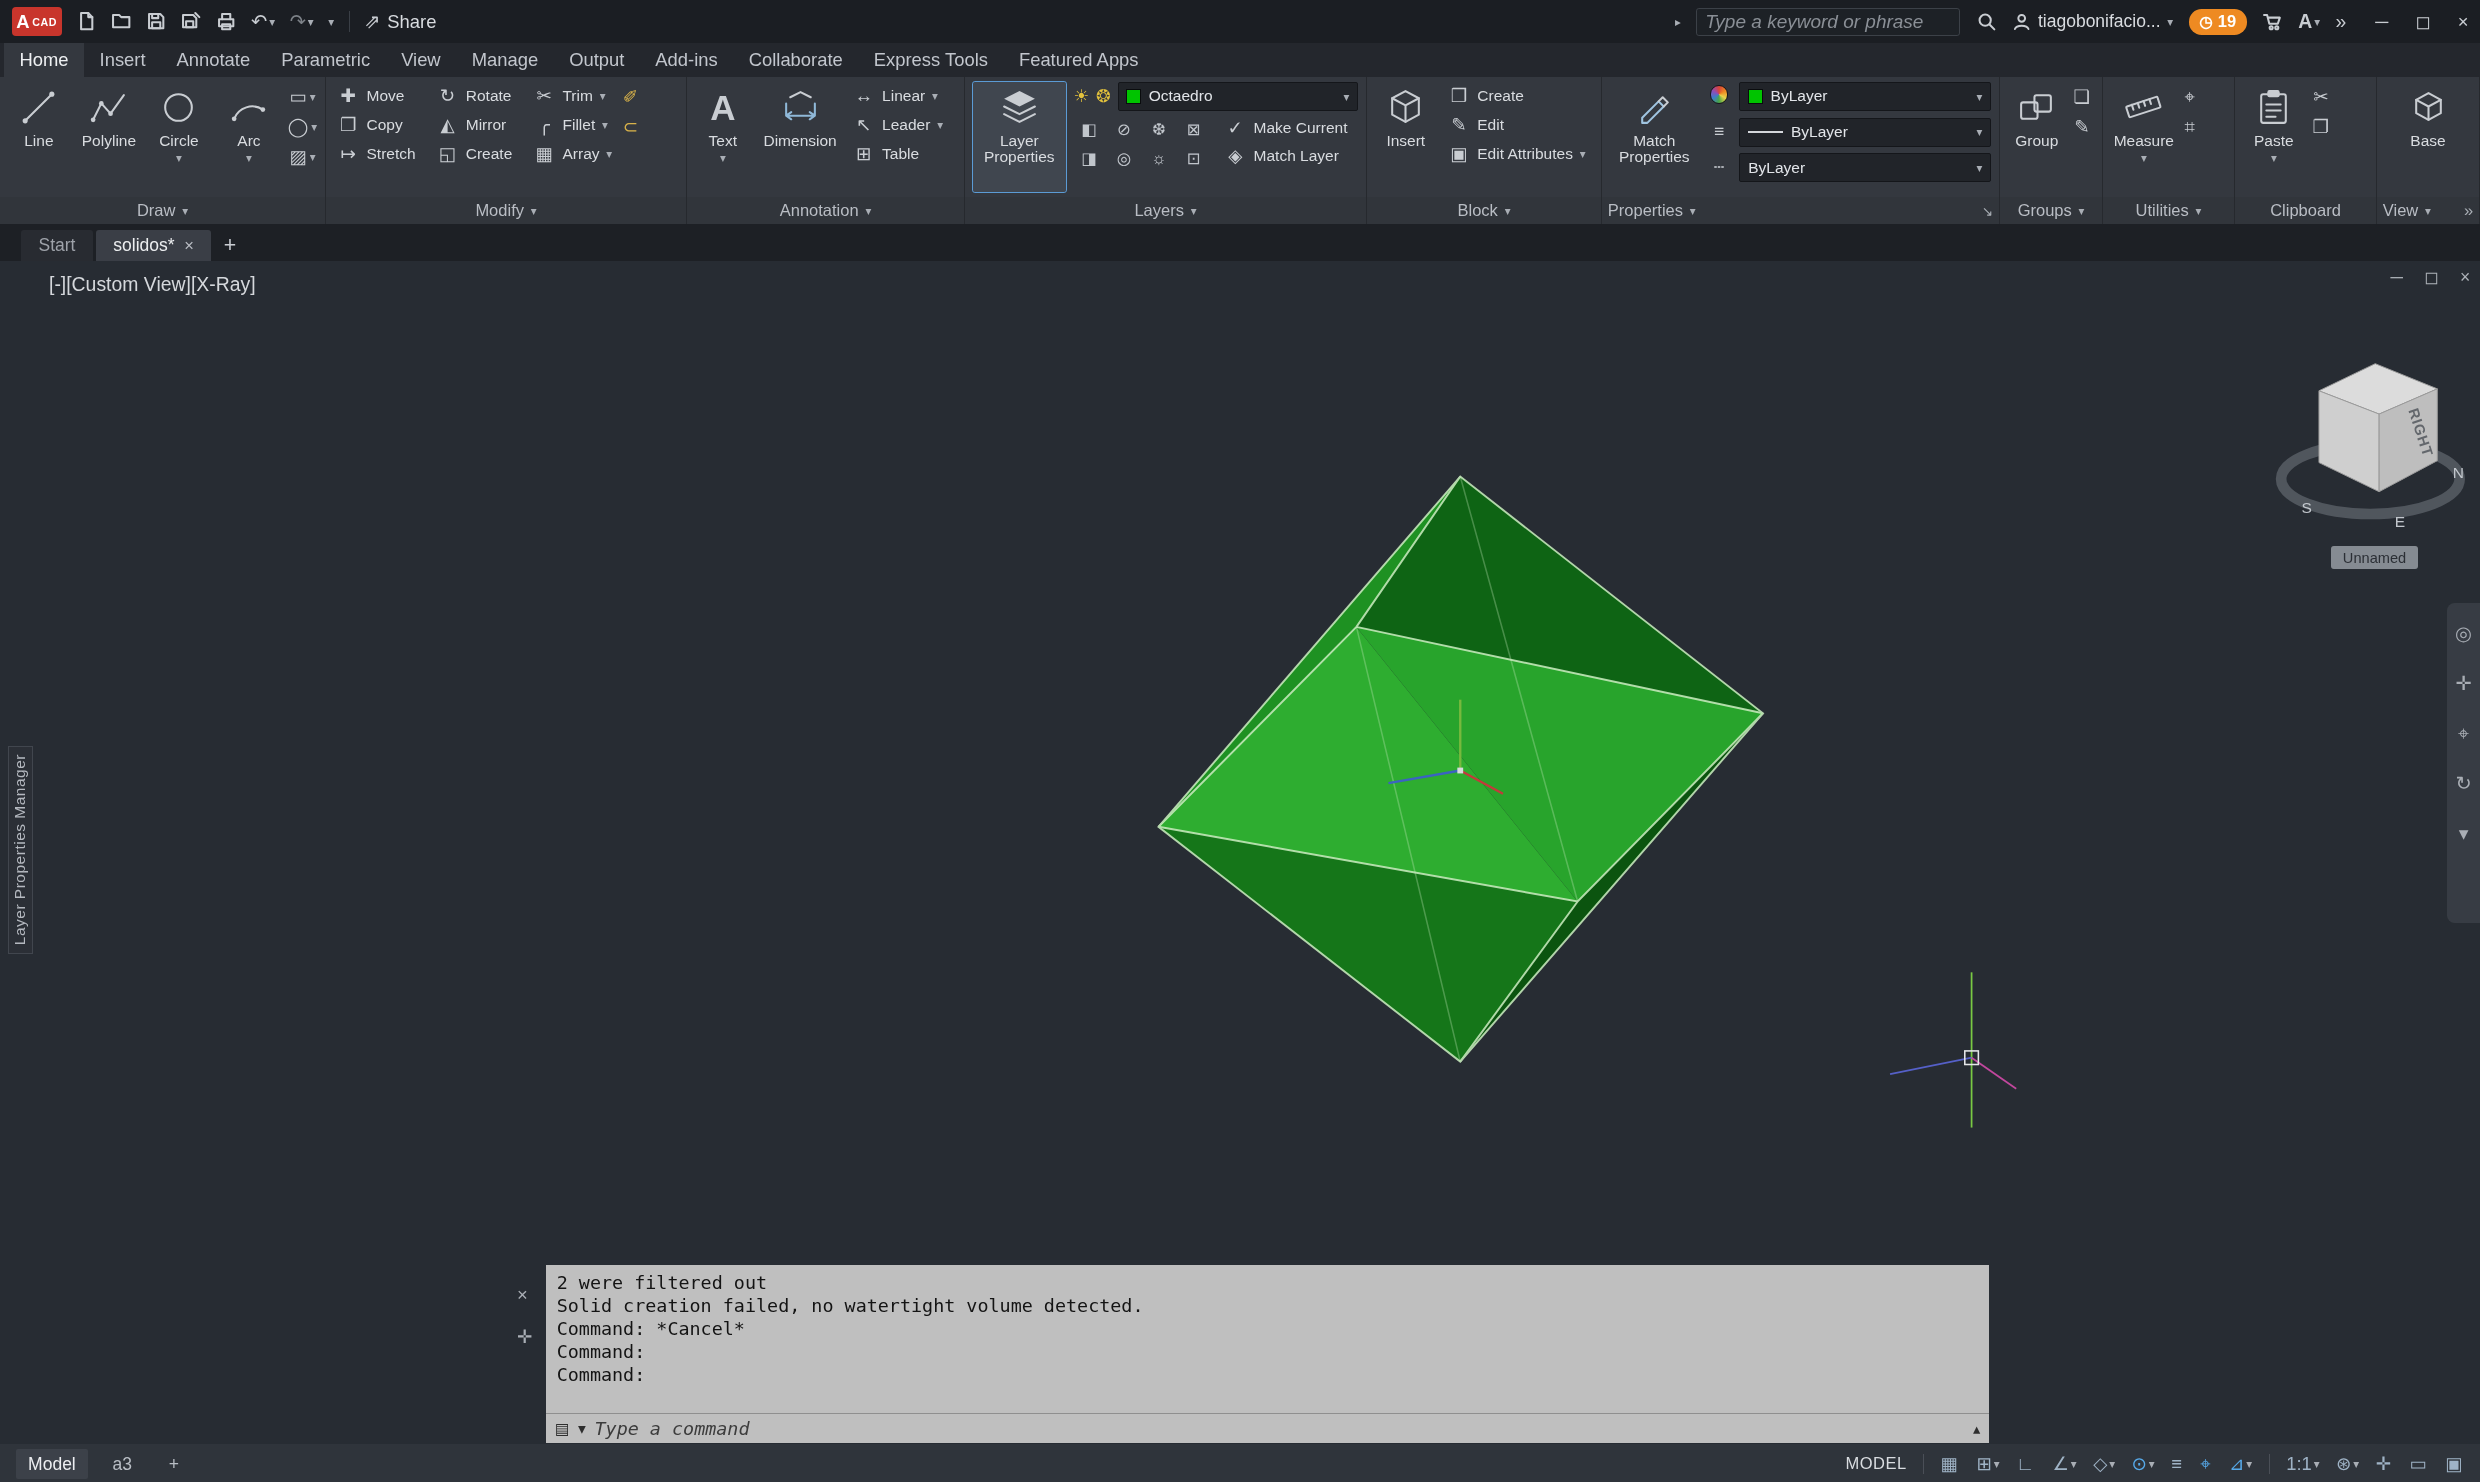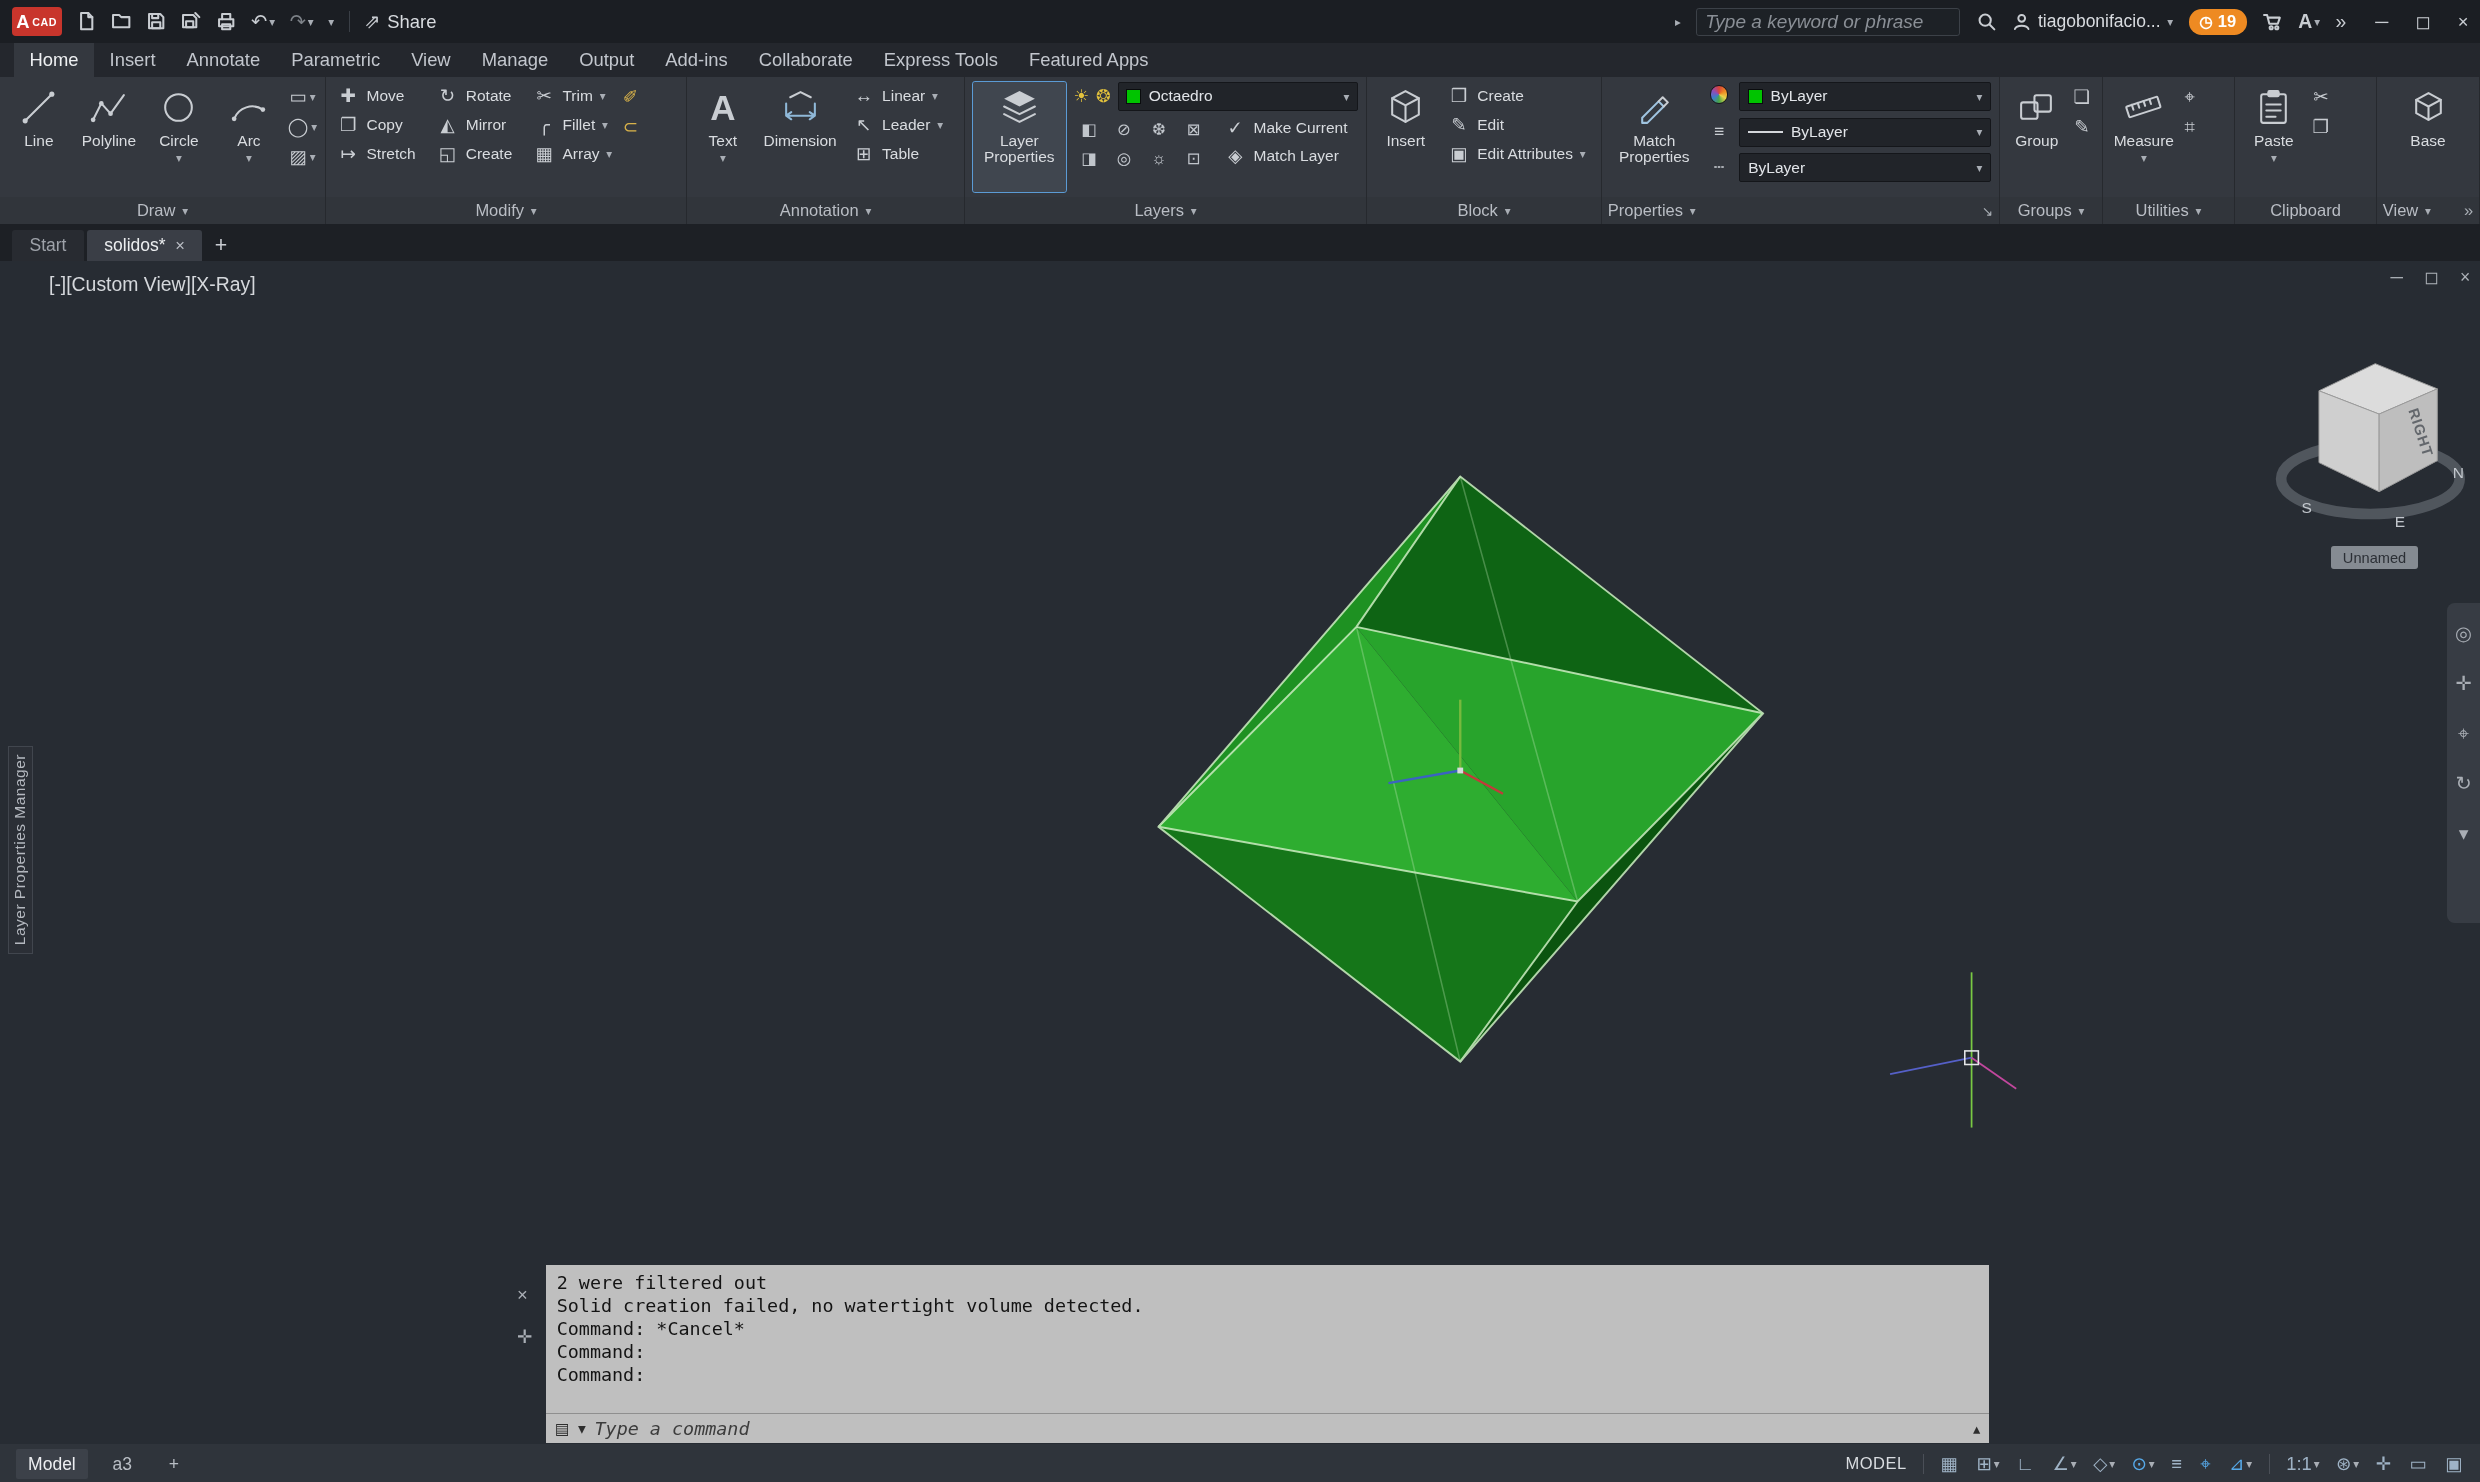--- a/index.html
+++ b/index.html
@@ -27,21 +27,21 @@
   .title-right { margin-left:auto; display:flex; align-items:center; gap:15.5px; }
   .searchbox { width:264px; height:28px; background:#1D2126; border:1px solid #3C4148; border-radius:2.9px; display:flex; align-items:center; padding:0 7.8px; }
   .searchbox input { flex:1; background:transparent; border:none; font-style:italic; font-size:19px; color:#9AA0A7; font-family:"Liberation Sans",sans-serif; }
   .searchbox input::placeholder { color:#8A8F96; font-style:italic; }
   .user { display:flex; align-items:center; gap:6.8px; font-size:17.5px; color:#D9DCE0; }
   .badge { height:26px; border-radius:12.6px; background:#EE8A22; color:#fff; display:flex; align-items:center; gap:4.9px; padding:0 10.7px; font-size:16.5px; font-weight:bold; }
   .badge .glyph { color:#fff; font-size:15.5px; }
   .winctl { display:flex; align-items:center; gap:27px; margin-left:13.6px; color:#C9CDD2; font-size:18.4px; }
 
   
-  .ribbontabs { height:34px; background:#24272D; display:flex; align-items:stretch; padding-left:14px; }
+  .ribbontabs { height:34px; background:#24272D; display:flex; align-items:stretch; padding-left:4px; }
   .rtab { padding:0 15.5px; font-size:18.4px; color:#C2C6CD; display:flex; align-items:center; }
   .rtab.active { background:#34383F; color:#EEF0F2; }
 
   
   .ribbon { height:147px; background:#34383F; display:flex; }
   .panel { display:flex; flex-direction:column; border-right:1px solid #26292E; flex:0 0 auto; }
   .pc { flex:1; display:flex; padding:4.9px 7.8px; gap:7.8px; align-items:stretch; }
   .pl { height:27px; display:flex; align-items:center; justify-content:center; gap:6.8px; color:#B9BDC4; font-size:16.5px; background:#31353B; padding:0 5.8px; }
   .big { display:flex; flex-direction:column; align-items:center; gap:2.9px; width:70px; padding:2.9px 1px; color:#D9DCE0; font-size:15.5px; line-height:16.5px; }
   .bigicon { height:45px; display:flex; align-items:center; justify-content:center; }
@@ -65,21 +65,21 @@
   .ltool { font-size:16.5px; color:#C0C5CB; height:24px; }
   .lstack { display:flex; flex-direction:column; gap:7.8px; }
   .prow { display:flex; align-items:center; gap:7.8px; }
   .pmini { width:25px; text-align:center; font-size:17.5px; color:#C9CDD2; line-height:1; }
   .colorwheel { width:18.4px; height:18.4px; border-radius:50%; background:conic-gradient(#D84339,#EE8A22,#E8D44D,#47A547,#3D7DC9,#8E4DB8,#D84339); border:1px solid #14161A; }
   .lwline { width:35px; border-top:2.9px solid #D4D7DB; }
   .launcher { margin-left:auto; font-size:13.6px; color:#A9AEB5; }
   .pl .ovf { margin-left:auto; color:#A9AEB5; }
 
   
-  .filetabs { height:37px; background:#1D2025; display:flex; align-items:flex-end; padding-left:12px; gap:2.9px; }
+  .filetabs { height:37px; background:#1D2025; display:flex; align-items:flex-end; padding-left:21px; gap:2.9px; }
   .ftab { height:31px; display:flex; align-items:center; gap:9.7px; padding:0 17.5px; background:#282B31; color:#9EA2A9; font-size:17.5px; border-radius:2.9px 2.9px 0 0; }
   .ftab.active { background:#3A3E46; color:#ECEEF0;text-align:center; }
   .ftx { font-size:16.5px; color:#B9BDC4; }
   .ftplus { width:31px; height:31px; color:#C9CDD2; font-size:21.3px; }
 
   
   .canvas { position:relative; height:1183px; background:#272C33; overflow:hidden; }
   .scene { position:absolute; left:0; top:0; }
   .vp-label { position:absolute; left:49px; top:11.6px; font-size:19.4px; color:#D5D8DC; }
   .vp-controls { position:absolute; right:9.7px; top:5.8px; display:flex; gap:21.3px; color:#AEB3B9; font-size:17.5px; }

